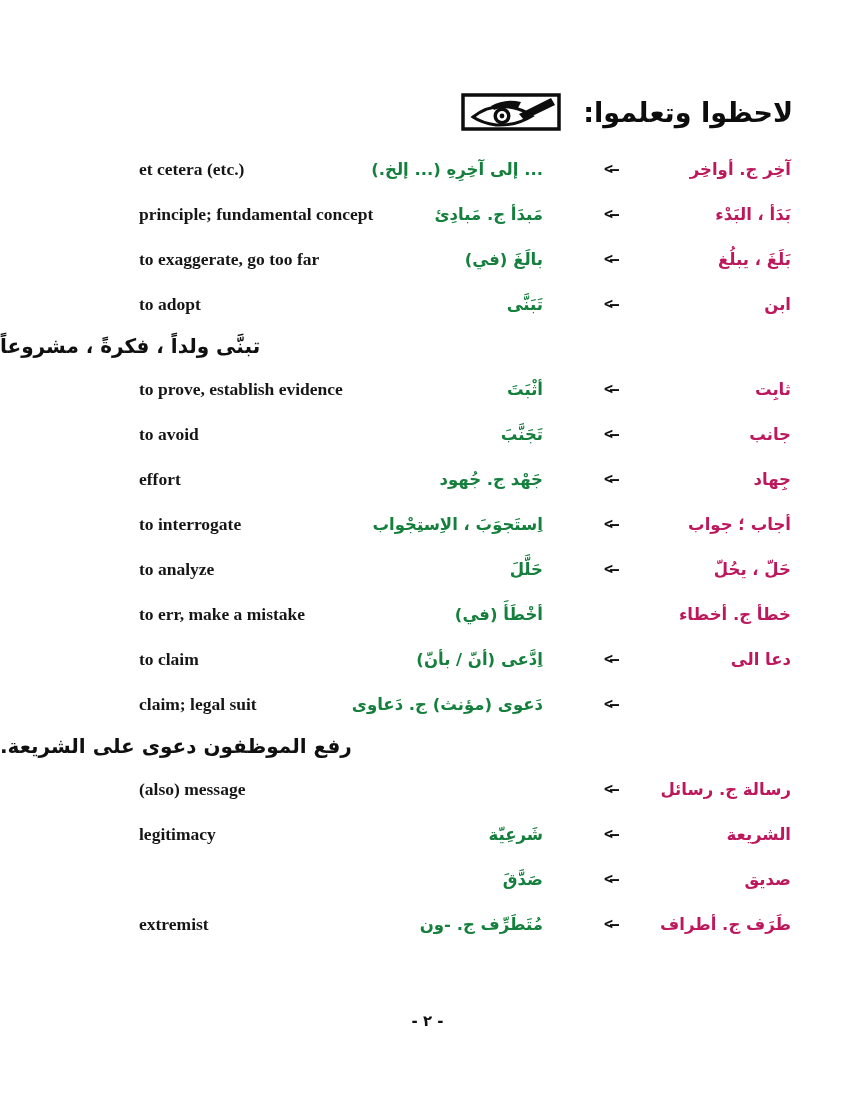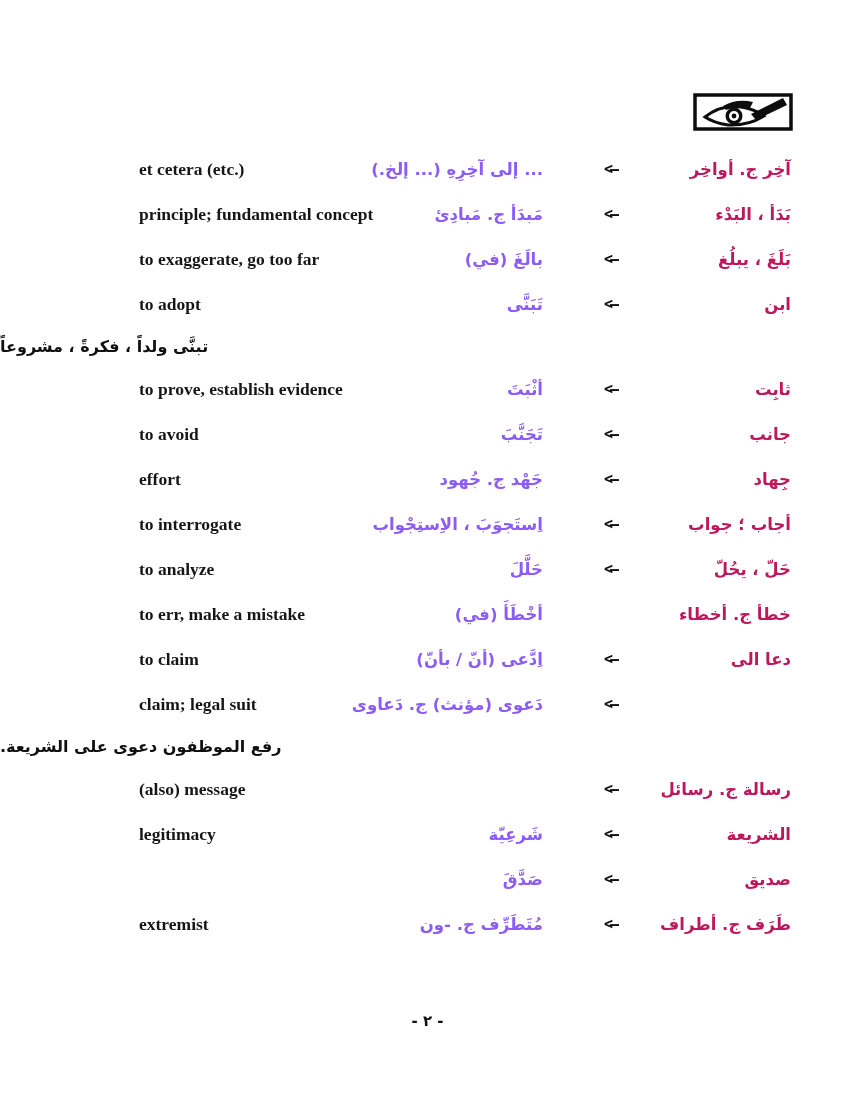--- a/index.html
+++ b/index.html
@@ -33,40 +33,40 @@
   .vrow { position: relative; height: 45px; margin-left: 44px; }
   .en {
     position: absolute; left: 95px; top: 50%; transform: translateY(-50%);
     font-family: "Liberation Serif", serif;
     font-size: 17.5px; font-weight: 600; color: #161616;
     white-space: nowrap;
   }
   .mid {
     position: absolute; right: 312px; top: 50%; transform: translateY(-50%);
     font-family: "DejaVu Sans", sans-serif;
-    font-weight: 700; font-size: 16.5px; color: #8b5cf6;
+    font-weight: 700; font-size: 16.5px; color: #15803d;
     white-space: nowrap;
   }
   .arrow {
     position: absolute; left: 543px; width: 46px; top: 50%; transform: translateY(-50%);
     font-family: "DejaVu Sans Mono", monospace;
     font-size: 15px; font-weight: 700; letter-spacing: -3px;
     color: #101010; text-align: center;
   }
   .root {
     position: absolute; right: 64px; top: 50%; transform: translateY(-50%);
     font-family: "DejaVu Sans", sans-serif;
     font-weight: 700; font-size: 16.5px; color: #be185d;
     white-space: nowrap;
   }
   .exrow {
     height: 40px; margin-right: 312px;
     display: flex; align-items: center; justify-content: flex-end;
     font-family: "DejaVu Sans", sans-serif;
-    font-weight: 700; font-size: 16px; color: #101010;
+    font-weight: 700; font-size: 20px; color: #101010;
     white-space: nowrap;
   }
 
   
   .footer {
     position: absolute; top: 1012px; left: 0; width: 100%;
     text-align: center;
     font-family: "DejaVu Sans", sans-serif;
     font-weight: 700; font-size: 15px; color: #101010;
   }
@@ -81,20 +81,21 @@
       <svg width="100" height="38" viewBox="0 0 100 38" xmlns="http://www.w3.org/2000/svg">
         <rect x="2" y="2" width="96" height="34" fill="#ffffff" stroke="#0d0d0d" stroke-width="3.5"></rect>
         <path d="M30 13 Q44 5 60 9 L56 17 Q42 12 33 17 Z" fill="#0d0d0d"></path>
         <path d="M58 21 L90 5 L94 12 L63 27 Z" fill="#0d0d0d"></path>
         <path d="M12 24 Q28 11 48 14 Q62 16 71 23 Q55 33 35 32 Q21 30 12 24 Z" fill="none" stroke="#0d0d0d" stroke-width="3"></path>
         <circle cx="41" cy="23" r="8.5" fill="#0d0d0d"></circle>
         <circle cx="41" cy="23" r="5" fill="#ffffff"></circle>
         <circle cx="41" cy="23" r="2.4" fill="#0d0d0d"></circle>
       </svg>
     </span>
+    <h1 class="title" dir="rtl">لاحظوا وتعلموا:</h1>
   </header>
 
   <main class="vocab" id="vocab">
   <div class="vrow">
     <span class="en">et cetera (etc.)</span>
     <span class="mid" dir="rtl">... إلى آخِرِهِ (... إلخ.)</span>
     <span class="arrow">&lt;—</span>
     <span class="root" dir="rtl">آخِر ج. أواخِر</span>
   </div>
 

